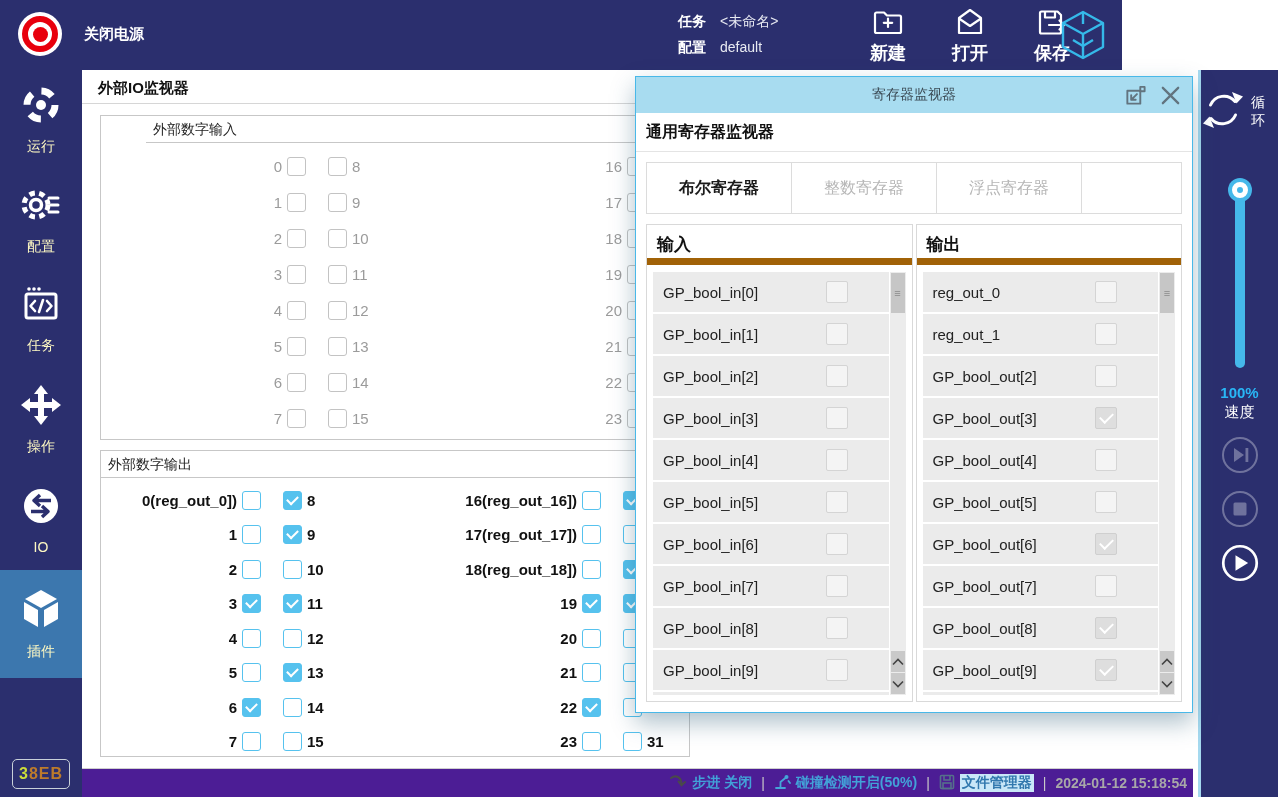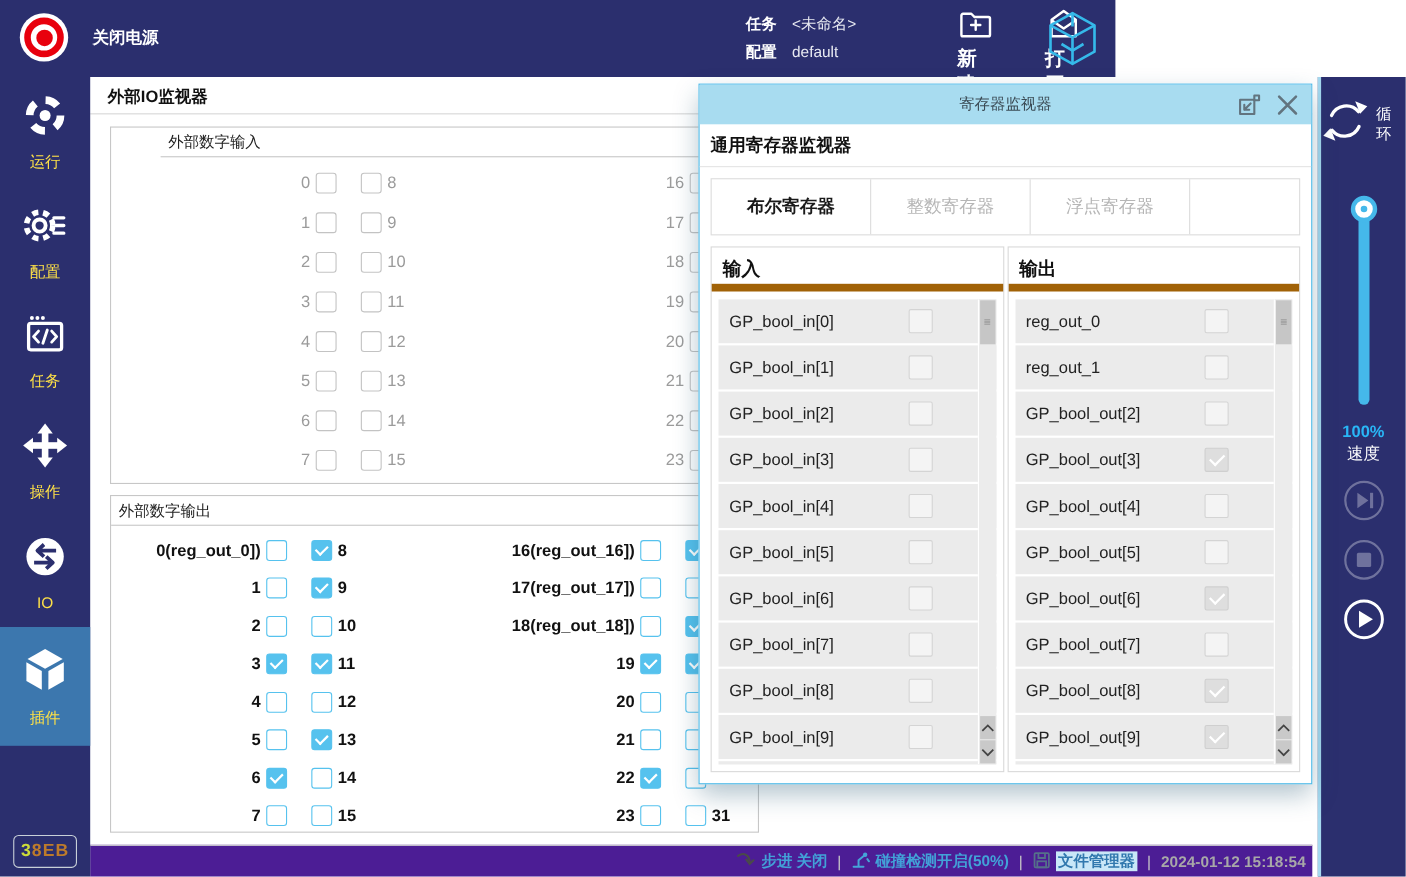--- a/index.html
+++ b/index.html
@@ -1,38 +1,38 @@
 <!DOCTYPE html>
 <html><head>
 <meta charset="utf-8">
 <style>
   * { margin:0; padding:0; box-sizing:border-box; }
   html,body { width:1278px; height:797px; overflow:hidden;
     font-family:"Liberation Sans","DejaVu Sans",sans-serif; background:#ffffff; position:relative; }
 
   
-  .topbar { position:absolute; left:0; top:0; width:1014px; height:70px; background:#2b2f6e; color:#fff; z-index:10; }
+  .topbar { position:absolute; left:0; top:0; width:1122px; height:70px; background:#2b2f6e; color:#fff; z-index:10; }
   .power-wrap { position:absolute; left:18px; top:12px; display:flex; align-items:center; gap:22px; }
   .power-btn { width:44px; height:44px; border-radius:50%; background:#fff; display:flex; align-items:center; justify-content:center; cursor:pointer; }
   .power-inner { width:36px; height:36px; border-radius:50%; border:6px solid #e8000d; background:#fff; display:flex; align-items:center; justify-content:center; }
   .power-dot { width:15px; height:15px; border-radius:50%; background:#e8000d; }
   .power-label { font-weight:bold; font-size:15px; }
   .task-block { position:absolute; left:678px; top:8px; font-size:14px; line-height:26px; }
   .task-row { display:flex; gap:14px; }
   .task-key { font-weight:bold; }
   .task-val { color:#e8eaf2; }
   .top-actions { position:absolute; left:870px; top:6px; display:flex; gap:46px; }
   .top-action { display:flex; flex-direction:column; align-items:center; gap:3px; cursor:pointer; }
   .top-action svg { display:block; }
   .top-action-label { font-size:18px; font-weight:bold; }
   .brand-logo { position:absolute; right:14px; top:9px; width:50px; height:52px; }
 
   
   .sidebar { position:absolute; left:0; top:70px; width:82px; height:727px; background:#2b2f6e; z-index:9; }
-  .side-item { width:82px; height:100px; display:flex; flex-direction:column; align-items:center; justify-content:center; gap:8px; color:#fde047; cursor:pointer; }
+  .side-item { width:82px; height:100px; display:flex; flex-direction:column; align-items:center; justify-content:center; gap:8px; color:#fef9c3; cursor:pointer; }
   .side-item.active { background:#3c77ae; height:108px; }
   .side-label { font-size:14px; }
   .kbd-badge { position:absolute; left:12px; bottom:8px; width:58px; height:30px; border:1px solid #c8d0d8; border-radius:5px;
     display:flex; align-items:center; justify-content:center; font-size:16px; font-weight:bold; letter-spacing:1px; }
   .kbd-badge .b1 { color:#cddc39; }
   .kbd-badge .b2 { color:#bd7b2b; }
 
   
   .rightbar { position:absolute; right:0; top:70px; width:80px; height:727px; background:#2b2f6e; border-left:3px solid #a5d9ef; z-index:9; color:#fff; }
   .loop-block { position:absolute; top:18px; left:0; width:77px; display:flex; flex-direction:row; align-items:center; gap:6px; cursor:pointer; }

